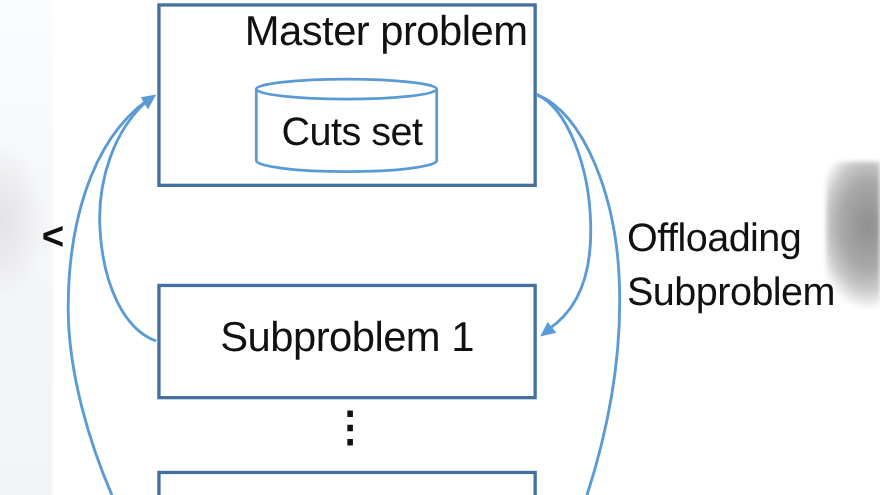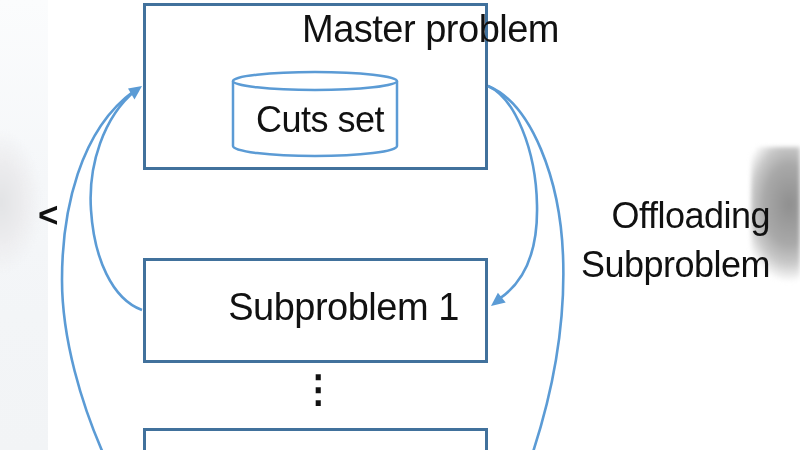--- a/index.html
+++ b/index.html
@@ -30,27 +30,27 @@
   
   .node{
     position:absolute;background:#ffffff;border:3px solid #41719C;box-sizing:border-box;
   }
   .master-box{left:143px;top:3px;width:345px;height:167px;}
   .sub-box{left:143px;top:258px;width:345px;height:105px;}
   .bottom-box{left:143px;top:428px;width:345px;height:40px;}
 
   
   .lbl{position:absolute;text-align:center;letter-spacing:-0.5px;white-space:nowrap;}
-  .master-label{left:143px;top:8px;width:416px;font-size:38px;text-align:right;}
+  .master-label{left:143px;top:8px;width:416px;font-size:38px;}
   .cuts-label{left:233px;top:99px;width:174px;font-size:36px;}
-  .sub-label{left:143px;top:286px;width:345px;font-size:38px;margin-left:28px;}
+  .sub-label{left:143px;top:286px;width:345px;font-size:38px;}
   .dots-label{left:298px;top:368px;width:40px;font-size:38px;font-weight:700;line-height:42px;}
   .offloading-label{
     left:570px;top:191px;width:200px;font-size:36px;line-height:49px;letter-spacing:-0.5px;
-    text-align:right;
+    text-align:left;
   }
   .fragment-label{left:38px;top:195px;width:30px;font-size:35px;font-weight:600;text-align:left;}
 
   
   svg.overlay{position:absolute;left:0;top:0;width:800px;height:450px;}
   .arrow{fill:none;stroke:#5B9BD5;stroke-width:2.6;}
   .head{fill:#5B9BD5;stroke:none;}
   .cyl{fill:#ffffff;stroke:#5B9BD5;stroke-width:2.5;}
 </style>
 </head>

